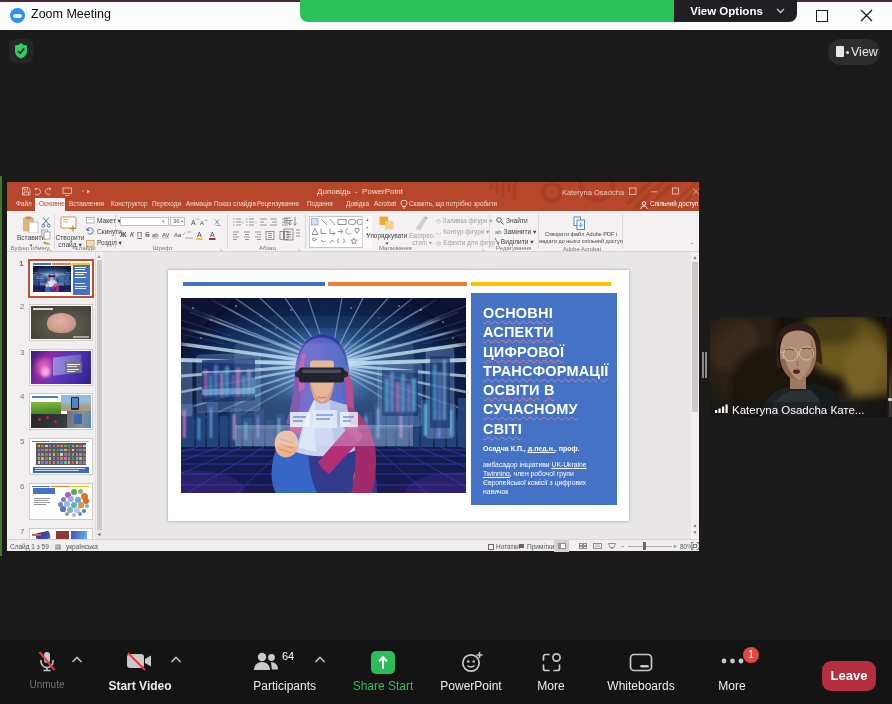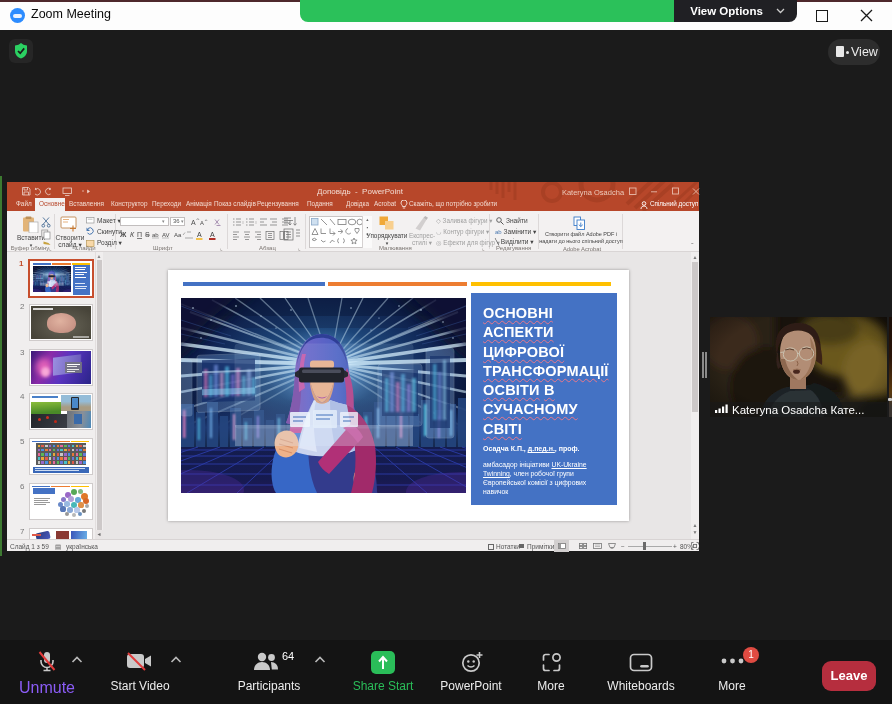--- a/index.html
+++ b/index.html
@@ -874,45 +874,45 @@
   <svg class="abs" style="left:36px;top:650px" width="22" height="22" viewBox="0 0 22 22">
     <g fill="#c9c9c9">
         <rect x="8" y="2" width="6" height="11" rx="3"></rect>
       </g>
     <path d="M5 10 v1.5 a6 6 0 0 0 12 0 V10 M11 17.5 v3 M7.5 20.5 h7" stroke="#c9c9c9" stroke-width="1.6" fill="none"></path>
     <line x1="3.5" y1="2" x2="18.5" y2="20" stroke="#e23b3b" stroke-width="2"></line>
   </svg>
   <svg class="abs" style="left:71px;top:656px" width="12" height="8" viewBox="0 0 12 8">
       <path d="M1.5 6 L6 1.5 L10.5 6" stroke="#b9b9b9" stroke-width="1.6" fill="none"></path>
     </svg>
-  <div class="abs" style="left:0px;top:679px;width:94px;text-align:center;font-size:16px;color:#8b5cf6;">Unmute</div>
+  <div class="abs" style="left:0px;top:679px;width:94px;text-align:center;font-size:10px;color:#737373;">Unmute</div>
 
   <svg class="abs" style="left:126px;top:652px" width="27" height="19" viewBox="0 0 27 19">
     <rect x="1" y="2" width="17" height="14" rx="3" fill="#c9c9c9"></rect>
     <path d="M19 7 L25 3.5 V14.5 L19 11 Z" fill="#c9c9c9"></path>
     <line x1="2" y1="1" x2="19" y2="18" stroke="#e23b3b" stroke-width="2"></line>
   </svg>
   <svg class="abs" style="left:170px;top:656px" width="12" height="8" viewBox="0 0 12 8">
       <path d="M1.5 6 L6 1.5 L10.5 6" stroke="#b9b9b9" stroke-width="1.6" fill="none"></path>
     </svg>
-  <div class="abs" style="left:93px;top:679px;width:94px;text-align:center;font-size:12px;color:#ececec;">Start Video</div>
+  <div class="abs" style="left:93px;top:679px;width:94px;text-align:center;font-size:12px;color:#ececec;font-weight:bold;">Start Video</div>
 
   <svg class="abs" style="left:253px;top:651px" width="26" height="21" viewBox="0 0 26 21">
     <g fill="#c9c9c9">
       <circle cx="9" cy="6" r="4.2"></circle>
       <path d="M1 19 c0-5 3.5-8 8-8 s8 3 8 8 z"></path>
       <circle cx="18.5" cy="6.5" r="3.4"></circle>
       <path d="M18 11 c4 0 7 2.8 7 7.5 h-6.2"></path>
     </g>
   </svg>
   <div class="abs" style="left:282px;top:650px;font-size:11px;color:#fff;">64</div>
   <svg class="abs" style="left:314px;top:656px" width="12" height="8" viewBox="0 0 12 8">
       <path d="M1.5 6 L6 1.5 L10.5 6" stroke="#b9b9b9" stroke-width="1.6" fill="none"></path>
     </svg>
-  <div class="abs" style="left:222px;top:679px;width:94px;text-align:center;font-size:12px;color:#ececec;">Participants</div>
+  <div class="abs" style="left:222px;top:679px;width:94px;text-align:right;font-size:12px;color:#ececec;">Participants</div>
 
   <div class="abs" style="left:371px;top:651px;width:24px;height:23px;background:#2abd59;border-radius:5px;"></div>
   <svg class="abs" style="left:377px;top:655px" width="12" height="15" viewBox="0 0 12 15">
       <path d="M6 14 V3 M2 6.5 L6 2 L10 6.5" stroke="#fff" stroke-width="2" fill="none"></path>
     </svg>
   <div class="abs" style="left:336px;top:679px;width:94px;text-align:center;font-size:12px;color:#2abd59;">Share Start</div>
 
   <svg class="abs" style="left:461px;top:651px" width="23" height="22" viewBox="0 0 23 22">
     <circle cx="10" cy="12" r="8.2" stroke="#c9c9c9" stroke-width="1.7" fill="none"></circle>
     <circle cx="7.3" cy="10.5" r="1.2" fill="#c9c9c9"></circle>

